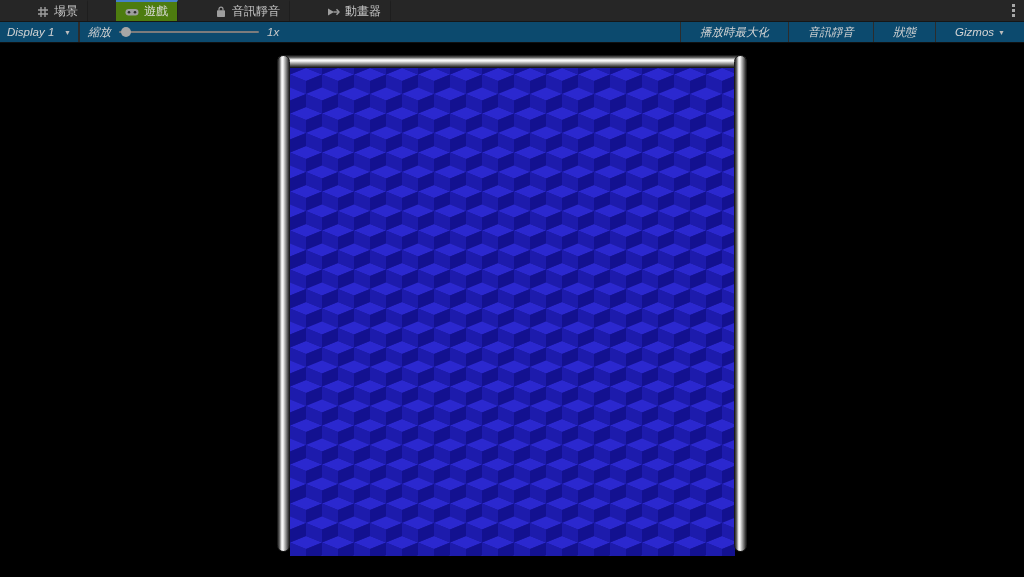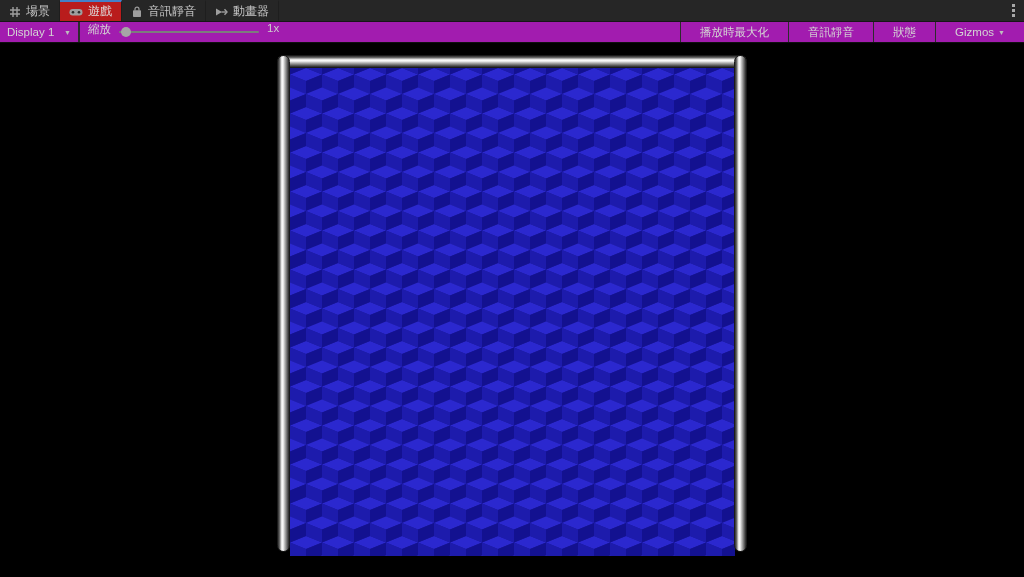--- a/index.html
+++ b/index.html
@@ -4,31 +4,31 @@
 <style>
   * { margin:0; padding:0; box-sizing:border-box; }
   html,body { width:1024px; height:577px; overflow:hidden; background:#000;
     font-family:"Liberation Sans", sans-serif; }
 
   
   .tabbar { display:flex; align-items:stretch; height:22px; background:#262626;
     border-bottom:1px solid #161616; }
   .tab { display:flex; align-items:center; gap:5px; padding:0 9px;
     font-size:12px; color:#c6c6c6; border-top:2px solid transparent;
-    border-right:1px solid #1e1e1e; cursor:default; white-space:nowrap; }
-  .tab.active { background:#b91c1c; border-top-color:#4480c8; color:#dedede; }
+    border-right:1px solid #1e1e1e; cursor:default; white-space:nowrap;margin-left:28px; }
+  .tab.active { background:#4d7c0f; border-top-color:#4480c8; color:#dedede; }
   .tab svg { flex:0 0 auto; }
   .tabbar-spacer { flex:1; }
   .kebab { display:flex; flex-direction:column; justify-content:center; align-items:center;
     gap:2px; width:22px; }
   .kebab i { width:3px; height:3px; background:#a8a8a8; display:block; }
 
   
-  .controlbar { display:flex; align-items:flex-start; height:21px; background:#a21caf;
-    border-bottom:1px solid #101010; font-size:11.5px; color:#d4d4d4; }
+  .controlbar { display:flex; align-items:center; height:21px; background:#0c4a6e;
+    border-bottom:1px solid #101010; font-size:11.5px; color:#d4d4d4;font-style:italic; }
   .dropdown { display:flex; align-items:center; height:100%; padding:0 7px; }
   .dd-display { width:78px; }
   .dd-aspect  { width:156px; }
   .arrow { margin-left:auto; font-size:7px; color:#bdbdbd; line-height:1; }
   .vsep { width:1px; height:100%; background:#2c2c2c; }
   .zoom-label { padding:0 8px; }
   .slider { position:relative; width:140px; height:100%; display:flex; align-items:center; }
   .slider-track { width:100%; height:2px; background:#7c7c7c; border-radius:1px; }
   .slider-handle { position:absolute; left:2px; top:50%; margin-top:-5px;
     width:10px; height:10px; border-radius:50%; background:#a6a6a6; }

